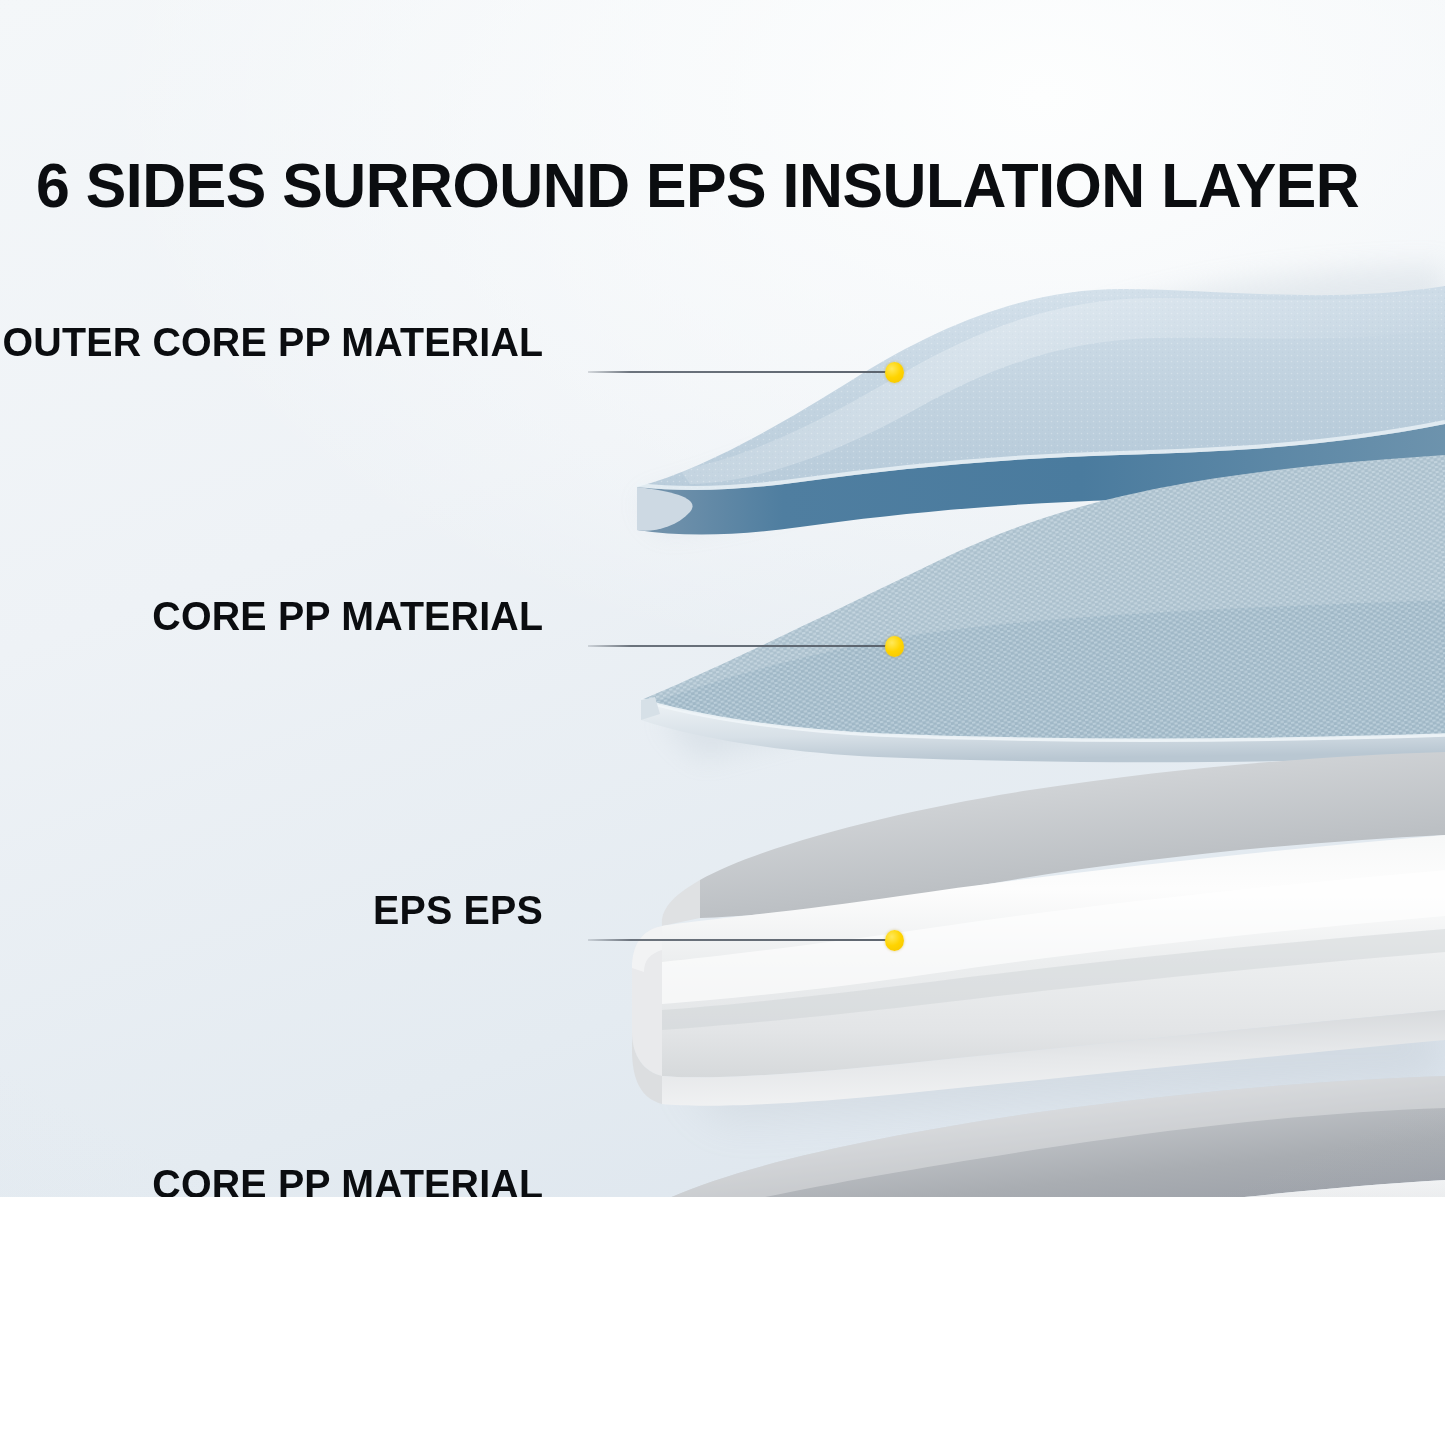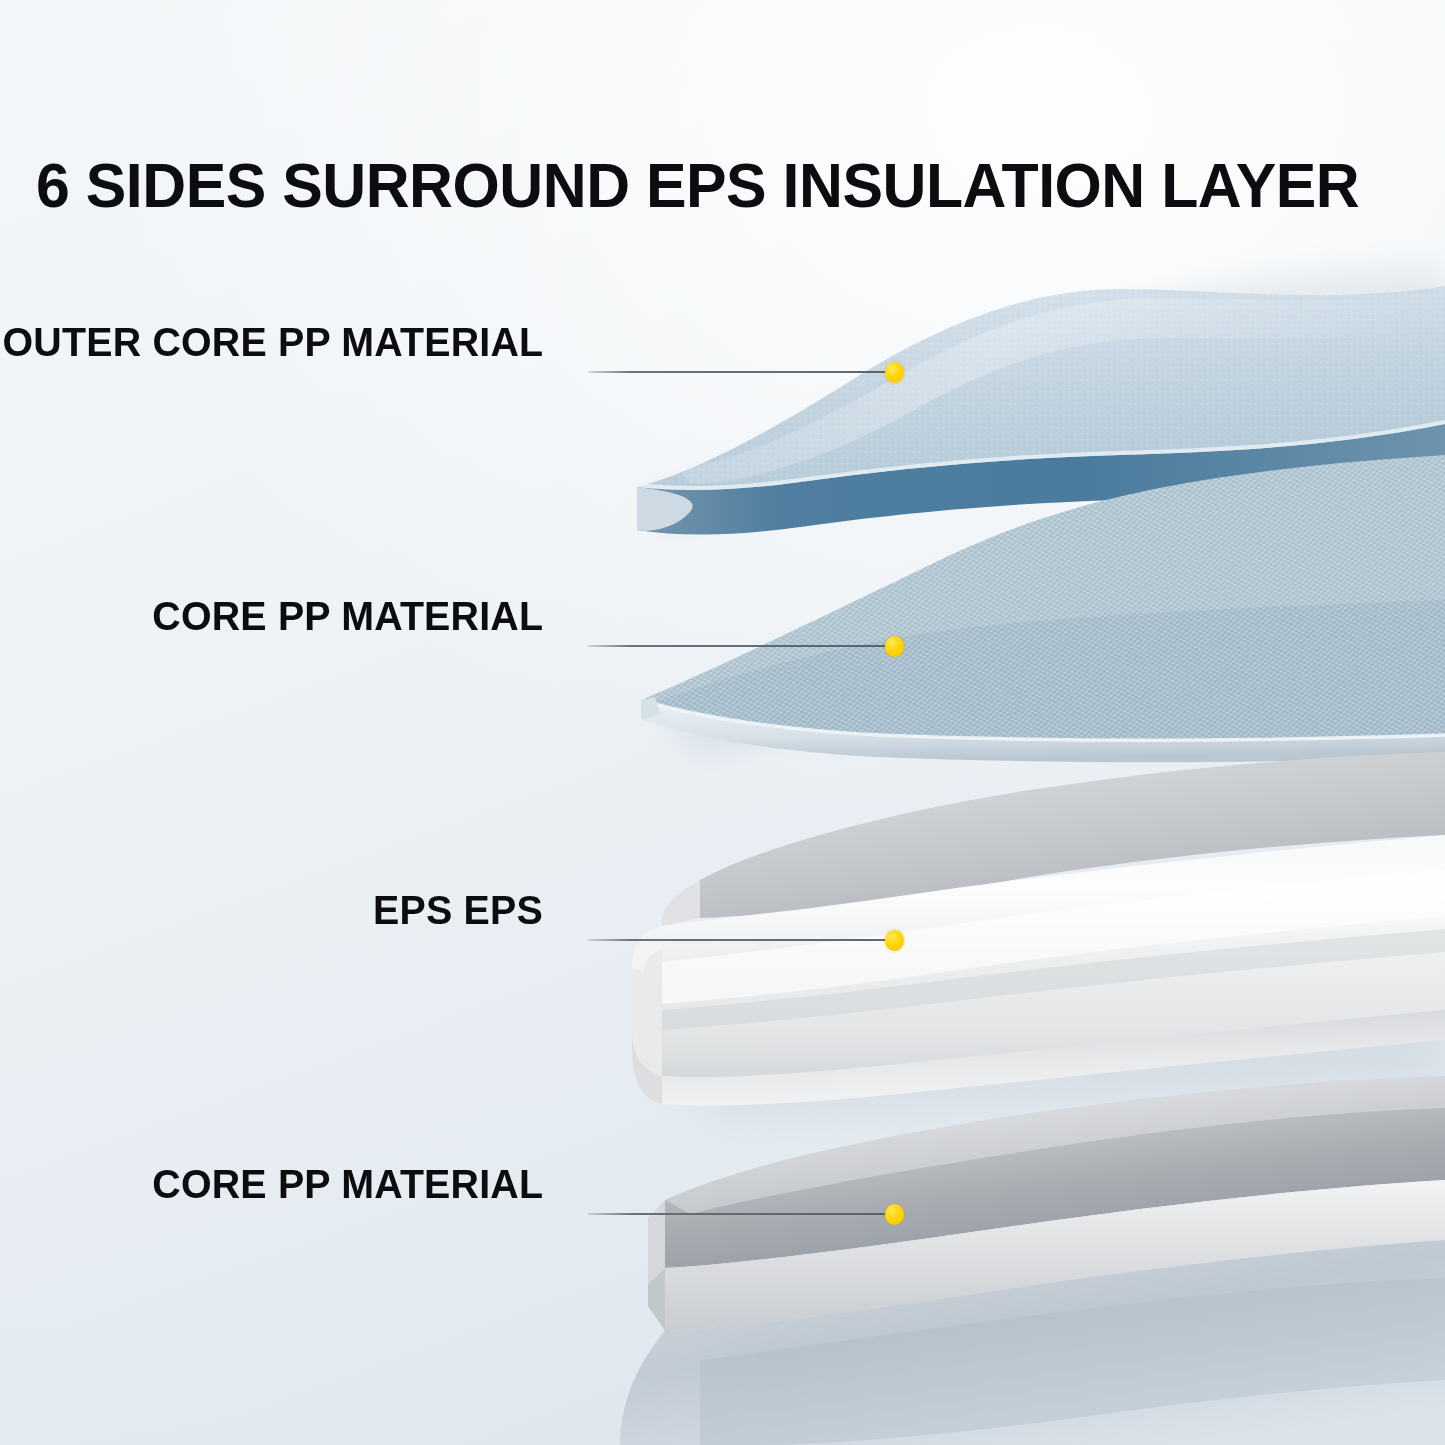--- a/index.html
+++ b/index.html
@@ -4,21 +4,21 @@
 <title>EPS Insulation Layer Diagram</title>
 <style>
   html, body {
     margin: 0;
     padding: 0;
     background: #ffffff;
   }
   #stage {
     position: relative;
     width: 1445px;
-    height: 1445px;
+    height: 1197px;
     overflow: hidden;
     font-family: "Liberation Sans", "DejaVu Sans", sans-serif;
     background:
       radial-gradient(120% 90% at 72% 8%, #fdfefe 0%, rgba(253,254,254,0) 55%),
       linear-gradient(160deg, #f4f7f9 0%, #eef2f6 38%, #e4ebf1 72%, #dae3ec 100%);
   }
 
   
   .title {
     position: absolute;

